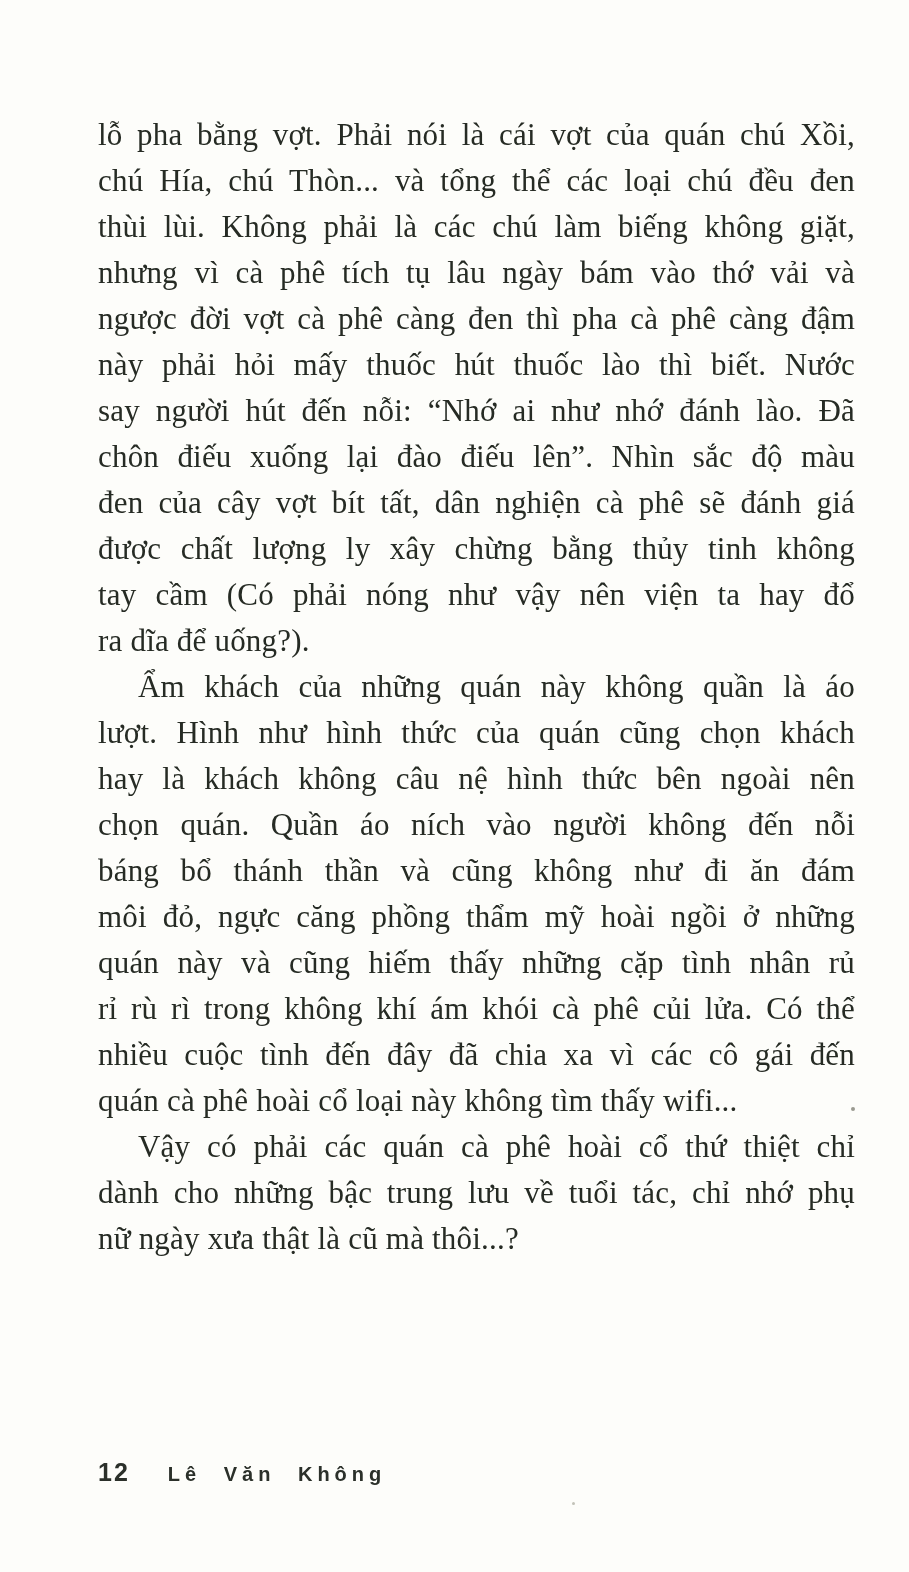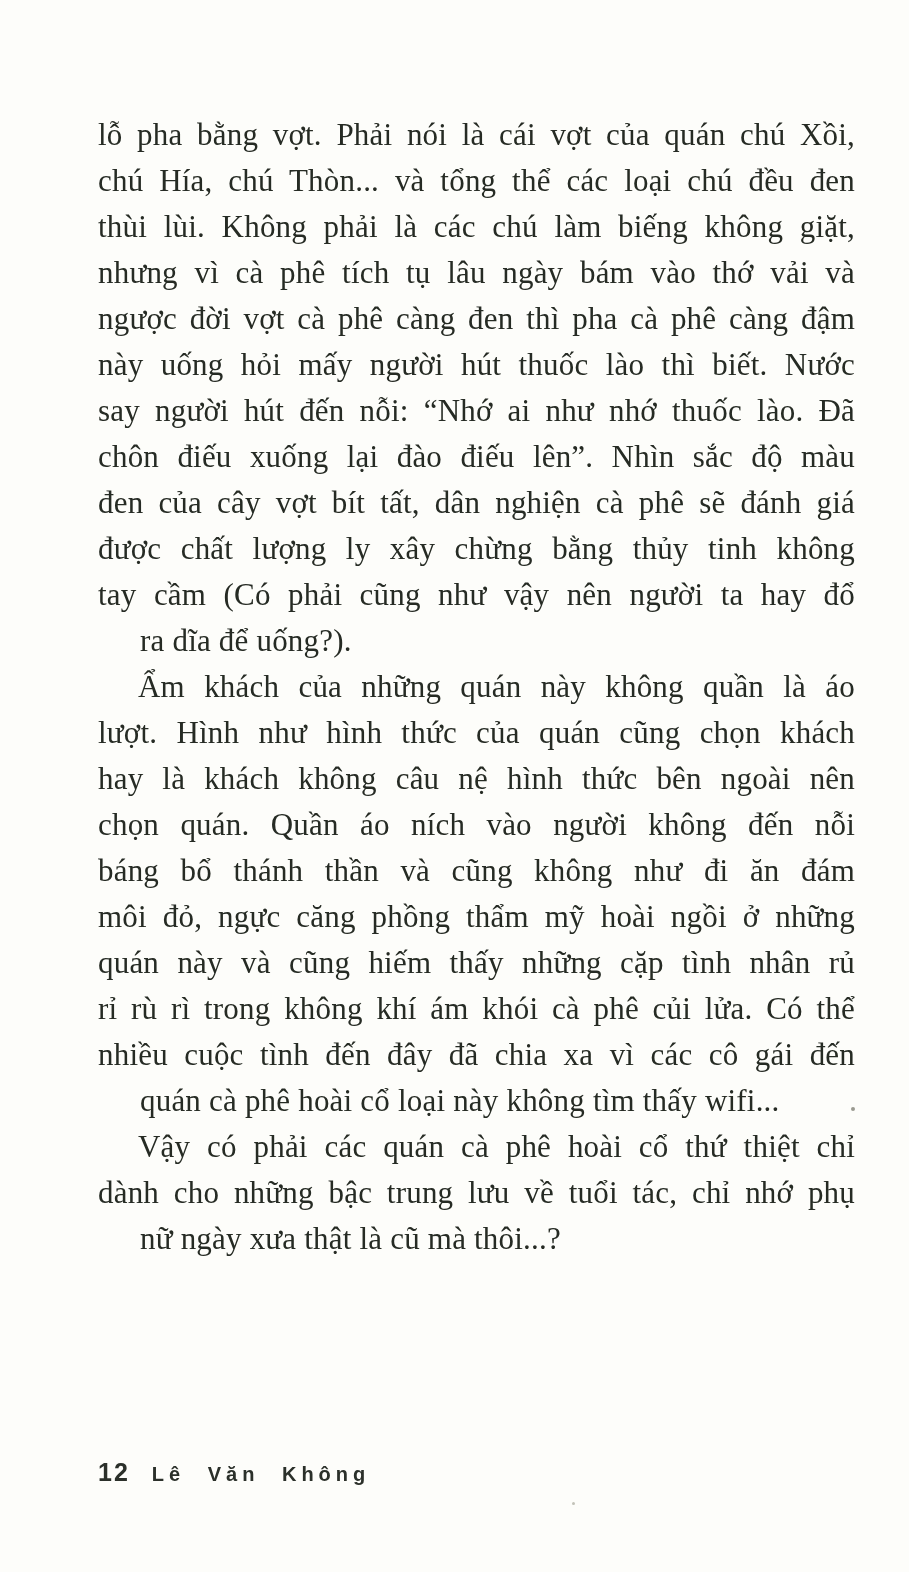--- a/index.html
+++ b/index.html
@@ -20,28 +20,28 @@
     left: 98px; top: 112px; width: 757px;
     font-size: 31px;
     line-height: 46px;
     letter-spacing: 0.2px;
   }
   .line {
     text-align: justify;
     text-align-last: justify;
     white-space: normal;
   }
-  .line.para-end { text-align-last: left; margin-left: 42px; }
+  .line.para-end { text-align-last: left; }
   .line.indent { text-indent: 40px; }
   .footer {
     position: absolute;
     left: 98px; top: 1458px;
     display: flex;
     align-items: baseline;
-    gap: 22px;
+    gap: 38px;
     color: #2b302a;
     font-family: "Liberation Sans", "DejaVu Sans", sans-serif;
   }
   .page-number {
     font-size: 25px;
     font-weight: bold;
     letter-spacing: 2px;
   }
   .author-name {
     font-size: 20px;
@@ -61,26 +61,26 @@
 <body>
 
 <div class="page">
 
   <div class="text-block">
       <div class="line">lỗ pha bằng vợt. Phải nói là cái vợt của quán chú Xồi,</div>
       <div class="line">chú Hía, chú Thòn... và tổng thể các loại chú đều đen</div>
       <div class="line">thùi lùi. Không phải là các chú làm biếng không giặt,</div>
       <div class="line">nhưng vì cà phê tích tụ lâu ngày bám vào thớ vải và</div>
       <div class="line">ngược đời vợt cà phê càng đen thì pha cà phê càng đậm</div>
-      <div class="line">này uống hỏi mấy người hút thuốc lào thì biết. Nước</div>
-      <div class="line">say người hút đến nỗi: “Nhớ ai như nhớ thuốc lào. Đã</div>
+      <div class="line">này phải hỏi mấy thuốc hút thuốc lào thì biết. Nước</div>
+      <div class="line">say người hút đến nỗi: “Nhớ ai như nhớ đánh lào. Đã</div>
       <div class="line">chôn điếu xuống lại đào điếu lên”. Nhìn sắc độ màu</div>
       <div class="line">đen của cây vợt bít tất, dân nghiện cà phê sẽ đánh giá</div>
       <div class="line">được chất lượng ly xây chừng bằng thủy tinh không</div>
-      <div class="line">tay cầm (Có phải cũng như vậy nên người ta hay đổ</div>
+      <div class="line">tay cầm (Có phải nóng như vậy nên viện ta hay đổ</div>
       <div class="line para-end">ra dĩa để uống?).</div>
       <div class="line indent">Ẩm khách của những quán này không quần là áo</div>
       <div class="line">lượt. Hình như hình thức của quán cũng chọn khách</div>
       <div class="line">hay là khách không câu nệ hình thức bên ngoài nên</div>
       <div class="line">chọn quán. Quần áo ních vào người không đến nỗi</div>
       <div class="line">báng bổ thánh thần và cũng không như đi ăn đám</div>
       <div class="line">môi đỏ, ngực căng phồng thẩm mỹ hoài ngồi ở những</div>
       <div class="line">quán này và cũng hiếm thấy những cặp tình nhân rủ</div>
       <div class="line">rỉ rù rì trong không khí ám khói cà phê củi lửa. Có thể</div>
       <div class="line">nhiều cuộc tình đến đây đã chia xa vì các cô gái đến</div>

